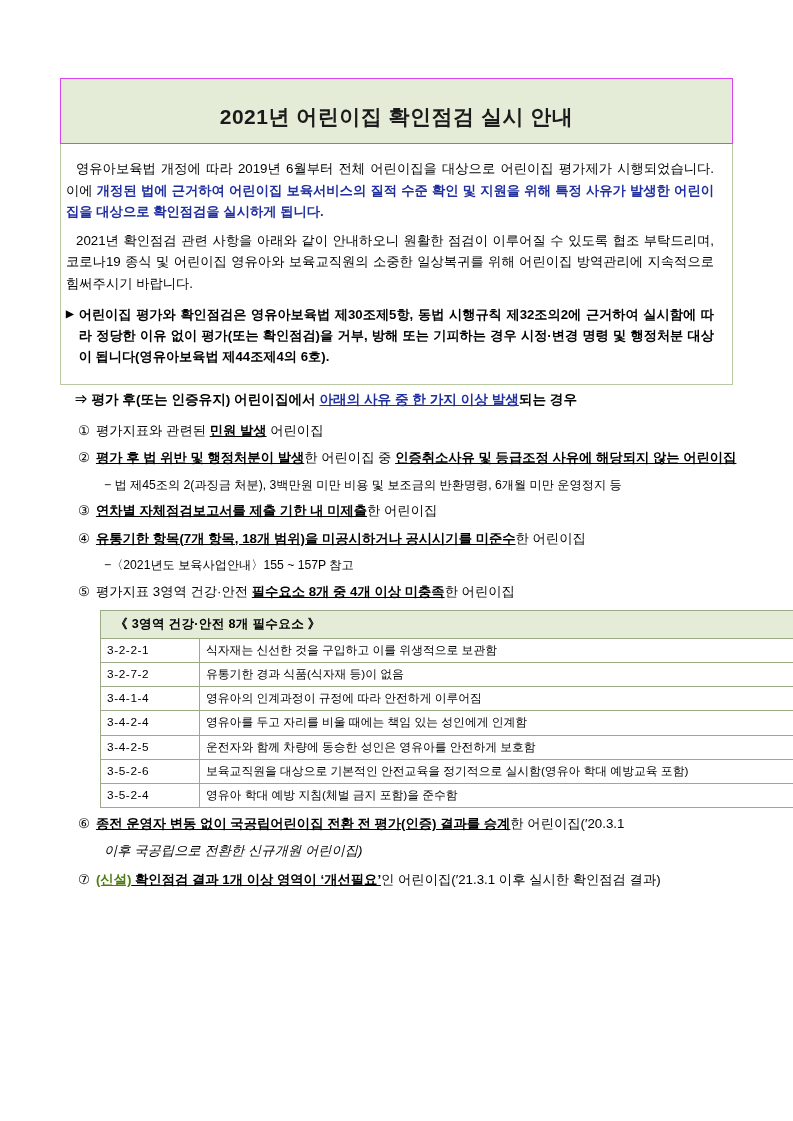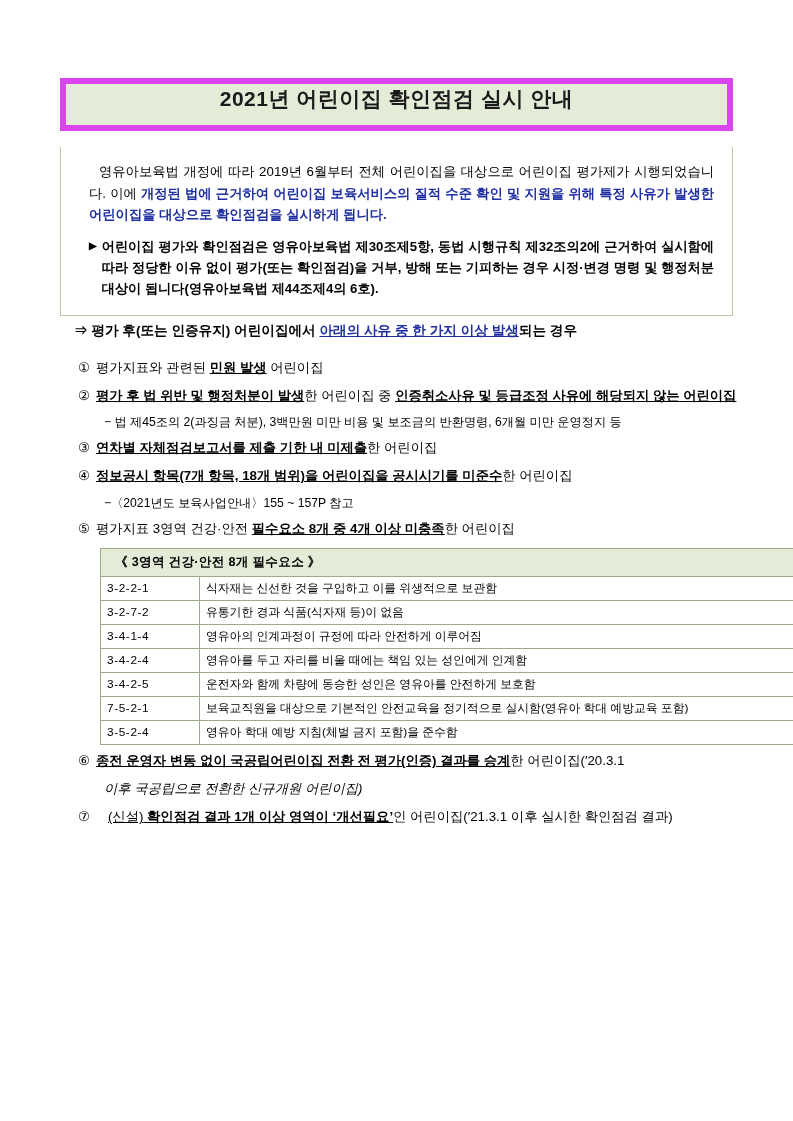--- a/index.html
+++ b/index.html
@@ -15,38 +15,38 @@
     position: relative;
     overflow: hidden;
   }
   .page {
     padding: 78px 56px 0 56px;
     box-sizing: border-box;
     width: 793px;
   }
   
   .title-bar {
-    border: 6px solid #d946ef;
+    border: 1px solid #d946ef;
     background: #e4ecd8;
     text-align: center;
-    padding: 1px 0 12px 0;
+    padding: 24px 0 12px 0;
     margin: 0 4px 0 4px;
   }
   .title-bar .title-text {
     font-size: 21px;
     font-weight: bold;
     letter-spacing: 0.5px;
     color: #1b1b1b;
   }
   
   .intro-box {
     border: 1px solid #b9c9a4;
     border-top: none;
-    margin: 16px 4px 0 4px;
-    padding: 14px 18px 16px 28px;
+    margin: 0 4px 0 4px;
+    padding: 14px 18px 16px 5px;
     box-sizing: border-box;
   }
   .intro-p {
     font-size: 13.3px;
     line-height: 1.62;
     text-align: justify;
     margin: 0 0 7px 0;
     text-indent: 10px;
   }
   .intro-p .em-blue {
@@ -68,21 +68,21 @@
     line-height: 1.95;
   }
   
   .section-head {
     margin: 22px 0 6px 2px;
     font-size: 14.4px;
     font-weight: bold;
     letter-spacing: -0.2px;
   }
   .arrow-line {
-    margin: 6px 0 18px 18px;
+    margin: 6px 0 12px 18px;
     font-size: 13.6px;
     font-weight: bold;
   }
   .arrow-line .under-blue {
     color: #1f2fa0;
     text-decoration: underline;
   }
   .item {
     margin: 0 0 7px 22px;
     font-size: 13.3px;
@@ -93,21 +93,21 @@
   }
   .item .num {
     flex: 0 0 auto;
     font-weight: normal;
   }
   .item .body {
     flex: 1 1 auto;
     text-align: justify;
   }
   .u-bold { font-weight: bold; text-decoration: underline; }
-  .red-u { color: #000000; font-weight: normal; text-decoration: underline; margin-left: 12px; }
+  .red-u { color: #4d7c0f; font-weight: bold; text-decoration: underline; }
   .sub-dash {
     margin: 2px 0 7px 48px;
     font-size: 12.2px;
     line-height: 1.5;
   }
   
   .tbl-wrap {
     margin: 8px 0 6px 44px;
     width: 726px;
   }
@@ -154,20 +154,21 @@
 <div class="page">
 
   <div class="title-bar">
     <span class="title-text">2021년 어린이집 확인점검 실시 안내</span>
   </div>
 
   <div class="intro-box">
     <p class="intro-p">
       <span>영유아보육법 개정에 따라 2019년 6월부터 전체 어린이집을 대상으로 어린이집 평가제가 시행되었습니다. 이에 </span><span class="em-blue">개정된 법에 근거하여 어린이집 보육서비스의 질적 수준 확인 및 지원을 위해 특정 사유가 발생한 어린이집을 대상으로 확인점검을 실시하게 됩니다.</span>
     </p>
+    <p class="intro-p">2021년 확인점검 관련 사항을 아래와 같이 안내하오니 원활한 점검이 이루어질 수 있도록 협조 부탁드리며, 코로나19 종식 및 어린이집 영유아와 보육교직원의 소중한 일상복귀를 위해 어린이집 방역관리에 지속적으로 힘써주시기 바랍니다.</p>
     <div class="bullet-note">
       <span class="tri">▶</span>
       <span>어린이집 평가와 확인점검은 영유아보육법 제30조제5항, 동법 시행규칙 제32조의2에 근거하여 실시함에 따라 정당한 이유 없이 평가(또는 확인점검)을 거부, 방해 또는 기피하는 경우 시정·변경 명령 및 행정처분 대상이 됩니다(영유아보육법 제44조제4의 6호).</span>
     </div>
   </div>
 
 
   <div class="arrow-line">
     <span>⇒</span>
     <span>평가 후(또는 인증유지) 어린이집에서 </span><span class="under-blue">아래의 사유 중 한 가지 이상 발생</span><span>되는 경우</span>
@@ -191,21 +192,21 @@
   <div class="item">
     <span class="num">③</span>
     <span class="body">
       <span class="u-bold">연차별 자체점검보고서를 제출 기한 내 미제출</span><span>한 어린이집</span>
     </span>
   </div>
 
   <div class="item">
     <span class="num">④</span>
     <span class="body">
-      <span class="u-bold">정보공시 항목(7개 항목, 18개 범위)을 어린이집을 공시시기를 미준수</span><span>한 어린이집</span>
+      <span class="u-bold">유통기한 항목(7개 항목, 18개 범위)을 미공시하거나 공시시기를 미준수</span><span>한 어린이집</span>
     </span>
   </div>
   <div class="sub-dash">−〈2021년도 보육사업안내〉155 ~ 157P 참고</div>
 
   <div class="item">
     <span class="num">⑤</span>
     <span class="body">
       <span>평가지표 3영역 건강·안전 </span><span class="u-bold">필수요소 8개 중 4개 이상 미충족</span><span>한 어린이집</span>
     </span>
   </div>
@@ -228,21 +229,21 @@
         </tr>
         <tr>
           <td class="code">3-4-2-4</td>
           <td>영유아를 두고 자리를 비울 때에는 책임 있는 성인에게 인계함</td>
         </tr>
         <tr>
           <td class="code">3-4-2-5</td>
           <td>운전자와 함께 차량에 동승한 성인은 영유아를 안전하게 보호함</td>
         </tr>
         <tr>
-          <td class="code">7-5-2-1</td>
+          <td class="code">3-5-2-6</td>
           <td>보육교직원을 대상으로 기본적인 안전교육을 정기적으로 실시함(영유아 학대 예방교육 포함)</td>
         </tr>
         <tr>
           <td class="code">3-5-2-4</td>
           <td>영유아 학대 예방 지침(체벌 금지 포함)을 준수함</td>
         </tr>
       </tbody>
     </table>
   </div>
 

